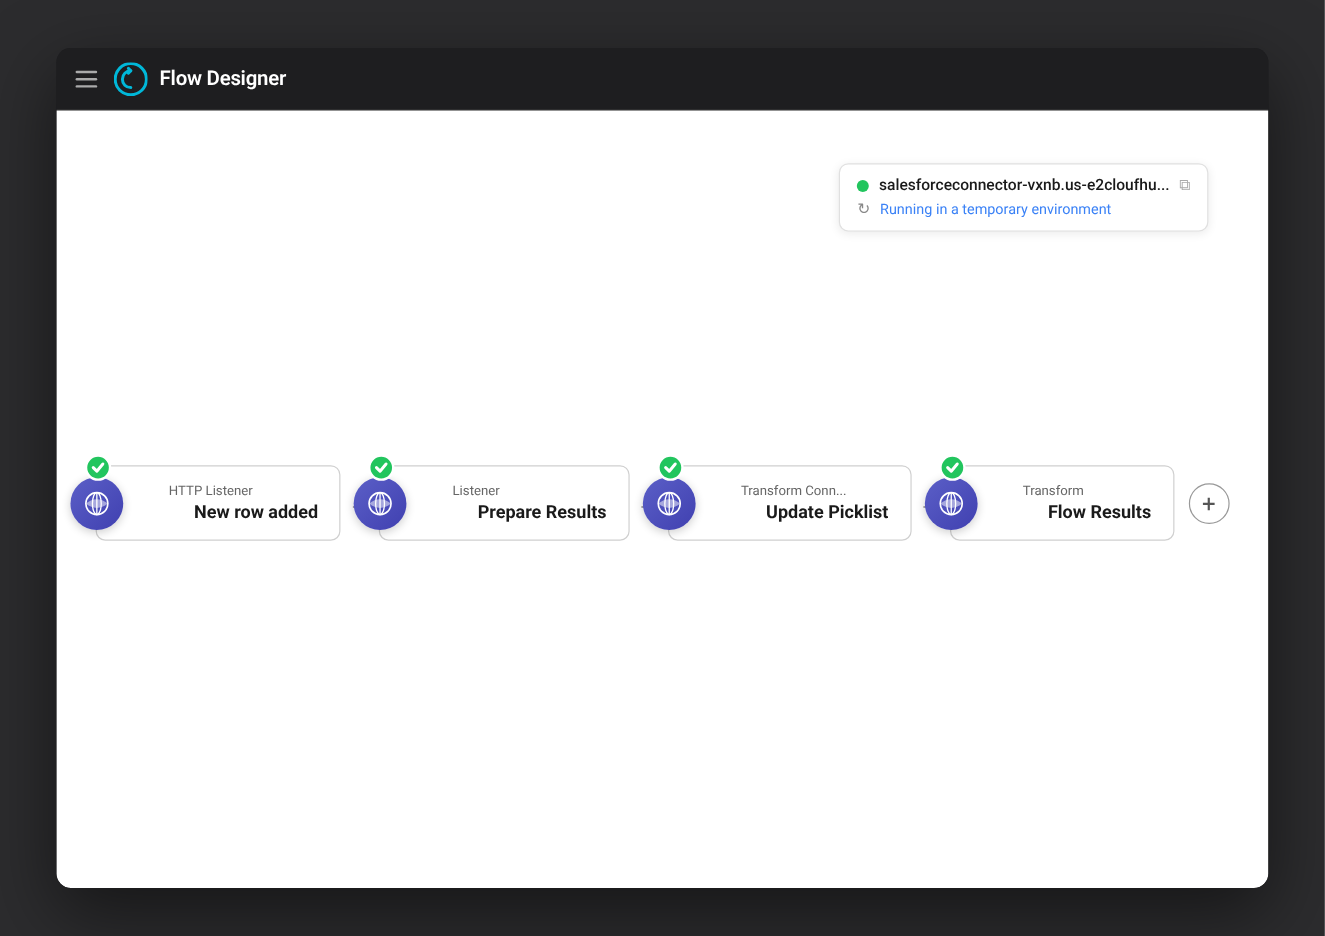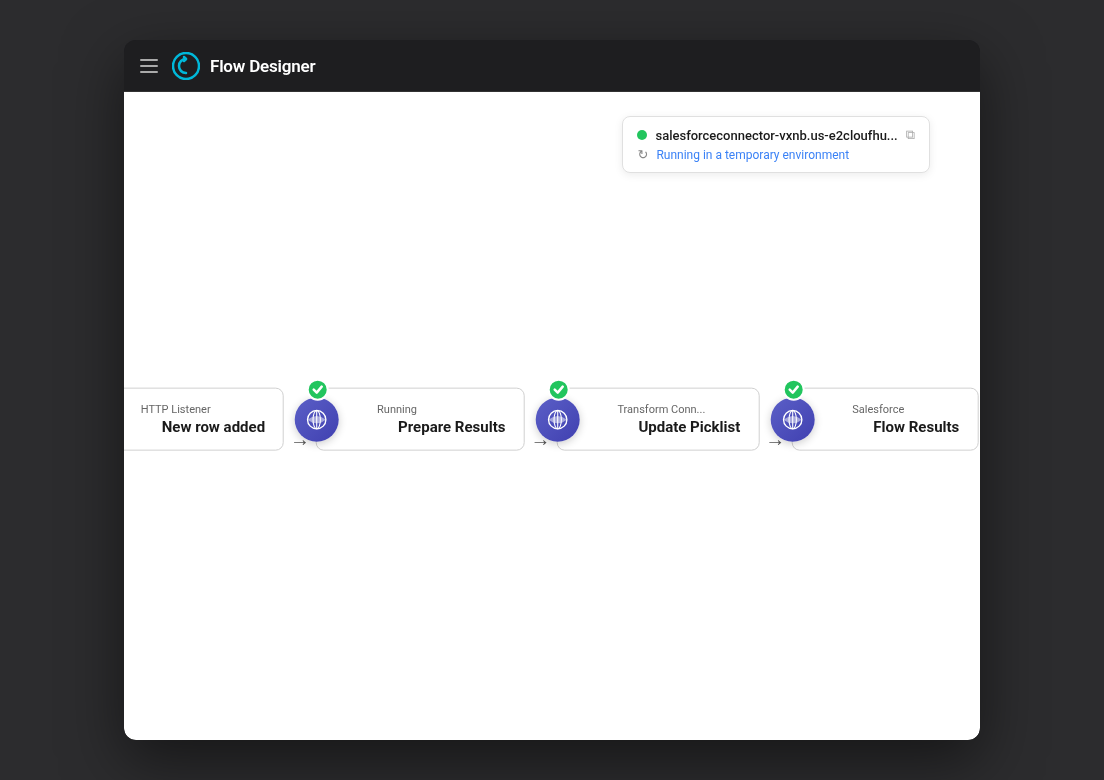--- a/index.html
+++ b/index.html
@@ -9,21 +9,21 @@
       display: flex;
       align-items: center;
       justify-content: center;
       width: 1104px;
       height: 780px;
       font-family: -apple-system, BlinkMacSystemFont, 'Segoe UI', Roboto, sans-serif;
       overflow: hidden;
     }
 
     .window {
-      width: 856px;
+      width: 1010px;
       height: 700px;
       background: #1e1e20;
       border-radius: 12px;
       display: flex;
       flex-direction: column;
       overflow: hidden;
       box-shadow: 0 20px 60px rgba(0,0,0,0.5);
     }
 
     
@@ -71,21 +71,21 @@
       flex: 1;
       background: #ffffff;
       position: relative;
       border-radius: 0 0 12px 12px;
       overflow: hidden;
     }
 
     
     .status-badge {
       position: absolute;
-      top: 24px;
+      top: 44px;
       right: 50px;
       background: #fff;
       border: 1px solid #e0e0e0;
       border-radius: 8px;
       padding: 10px 14px;
       box-shadow: 0 2px 8px rgba(0,0,0,0.08);
       min-width: 300px;
     }
 
     .status-row {
@@ -131,21 +131,21 @@
       color: #3b82f6;
     }
 
     
     .flow-container {
       position: absolute;
       top: 50%;
       left: 50%;
       transform: translate(-50%, -45%);
       display: flex;
-      align-items: flex-end;
+      align-items: center;
       gap: 0;
     }
 
     
     .flow-step {
       position: relative;
       display: flex;
       flex-direction: column;
       align-items: flex-start;
     }
@@ -320,21 +320,21 @@
               </svg>
           </div>
           <div class="step-icon-circle">
             <svg viewBox="0 0 24 24">
               <circle cx="12" cy="12" r="10" fill="none" stroke="white" stroke-width="1.5"></circle>
               <path d="M2 12 Q12 4 22 12 Q12 20 2 12Z" fill="white" opacity="0.5"></path>
               <line x1="12" y1="2" x2="12" y2="22" stroke="white" stroke-width="1.2"></line>
               <ellipse cx="12" cy="12" rx="4" ry="10" fill="none" stroke="white" stroke-width="1.2"></ellipse>
             </svg>
           </div>
-          <div class="step-type">Running</div>
+          <div class="step-type">Listener</div>
           <div class="step-name">Prepare Results</div>
         </div>
       </div>
 
       <div class="arrow">→</div>
 
       <div class="flow-step">
         <div class="step-box">
           <div class="check-badge">
             <svg viewBox="0 0 12 12">
@@ -364,21 +364,21 @@
               </svg>
           </div>
           <div class="step-icon-circle">
             <svg viewBox="0 0 24 24">
               <circle cx="12" cy="12" r="10" fill="none" stroke="white" stroke-width="1.5"></circle>
               <path d="M2 12 Q12 4 22 12 Q12 20 2 12Z" fill="white" opacity="0.5"></path>
               <line x1="12" y1="2" x2="12" y2="22" stroke="white" stroke-width="1.2"></line>
               <ellipse cx="12" cy="12" rx="4" ry="10" fill="none" stroke="white" stroke-width="1.2"></ellipse>
             </svg>
           </div>
-          <div class="step-type">Salesforce</div>
+          <div class="step-type">Transform</div>
           <div class="step-name">Flow Results</div>
         </div>
       </div>
 
       <div class="add-btn">+</div>
 
     </div>
 
   </div>
 </div>

